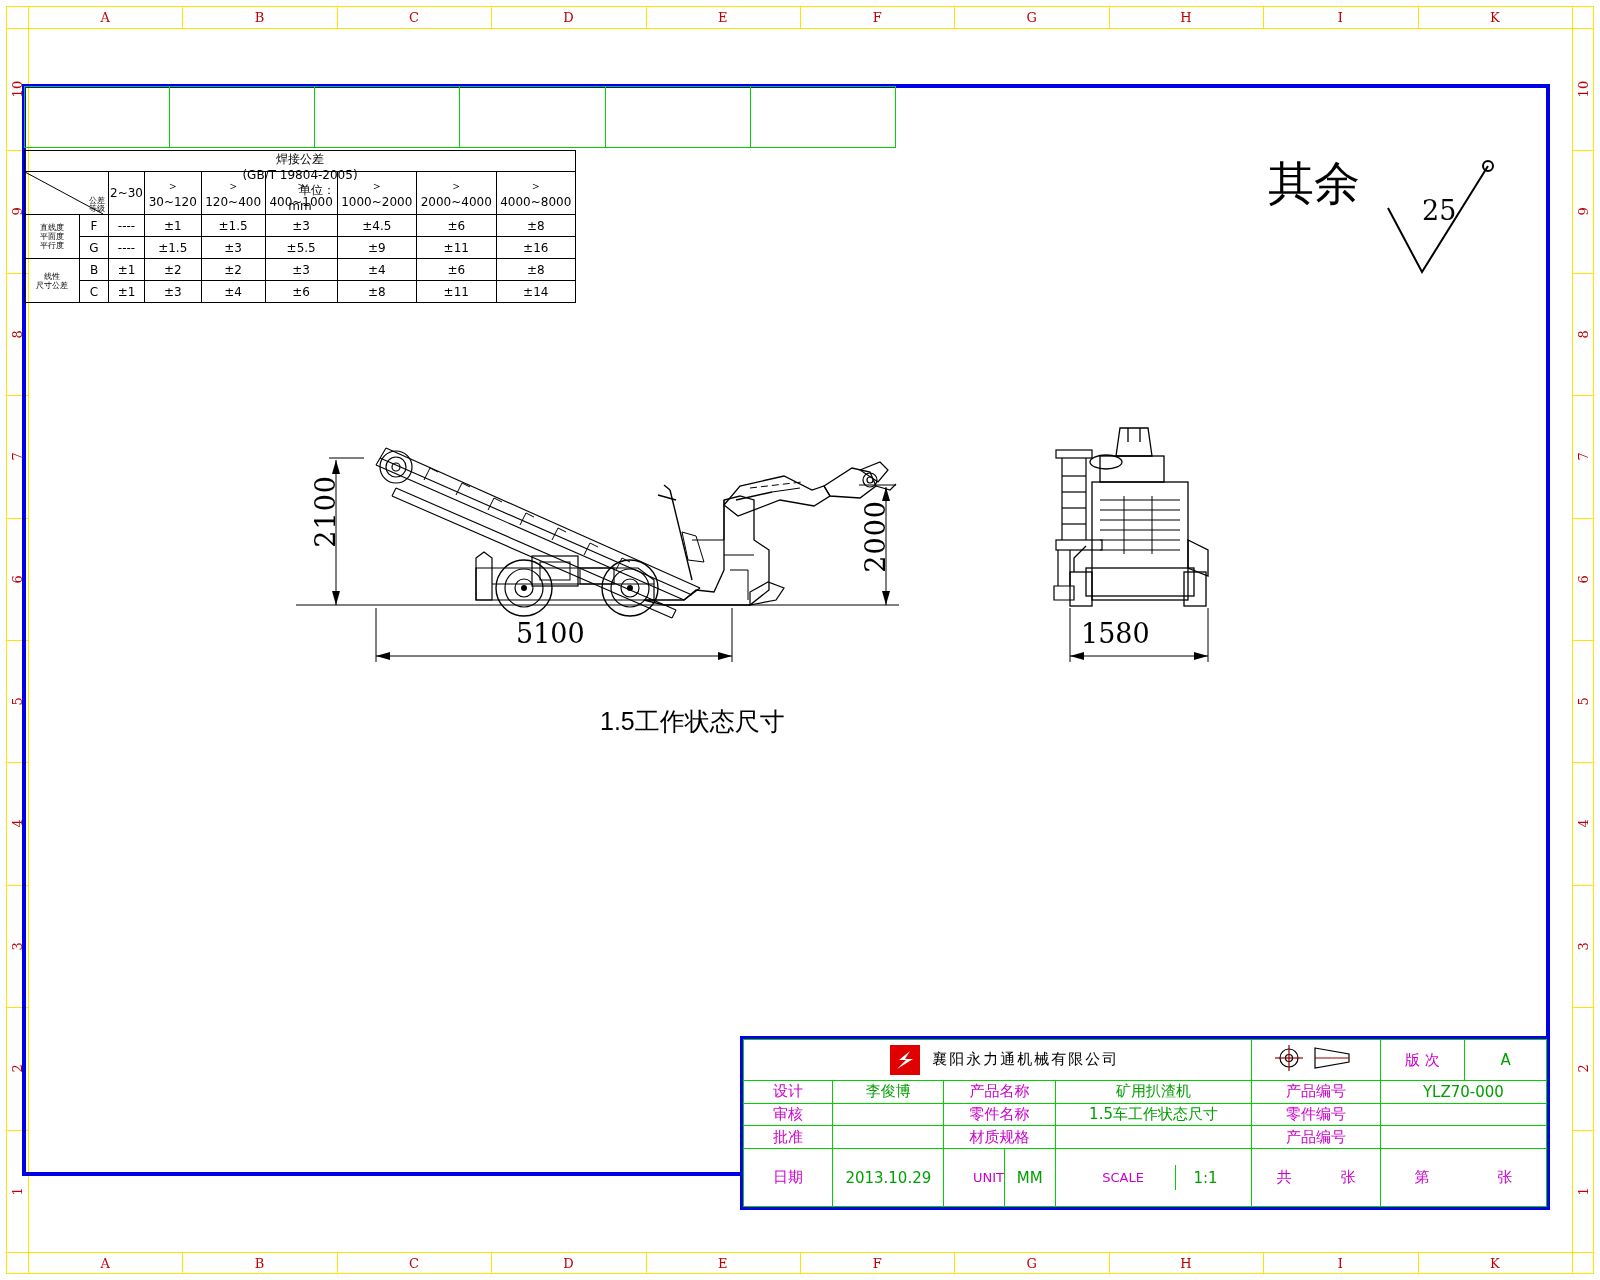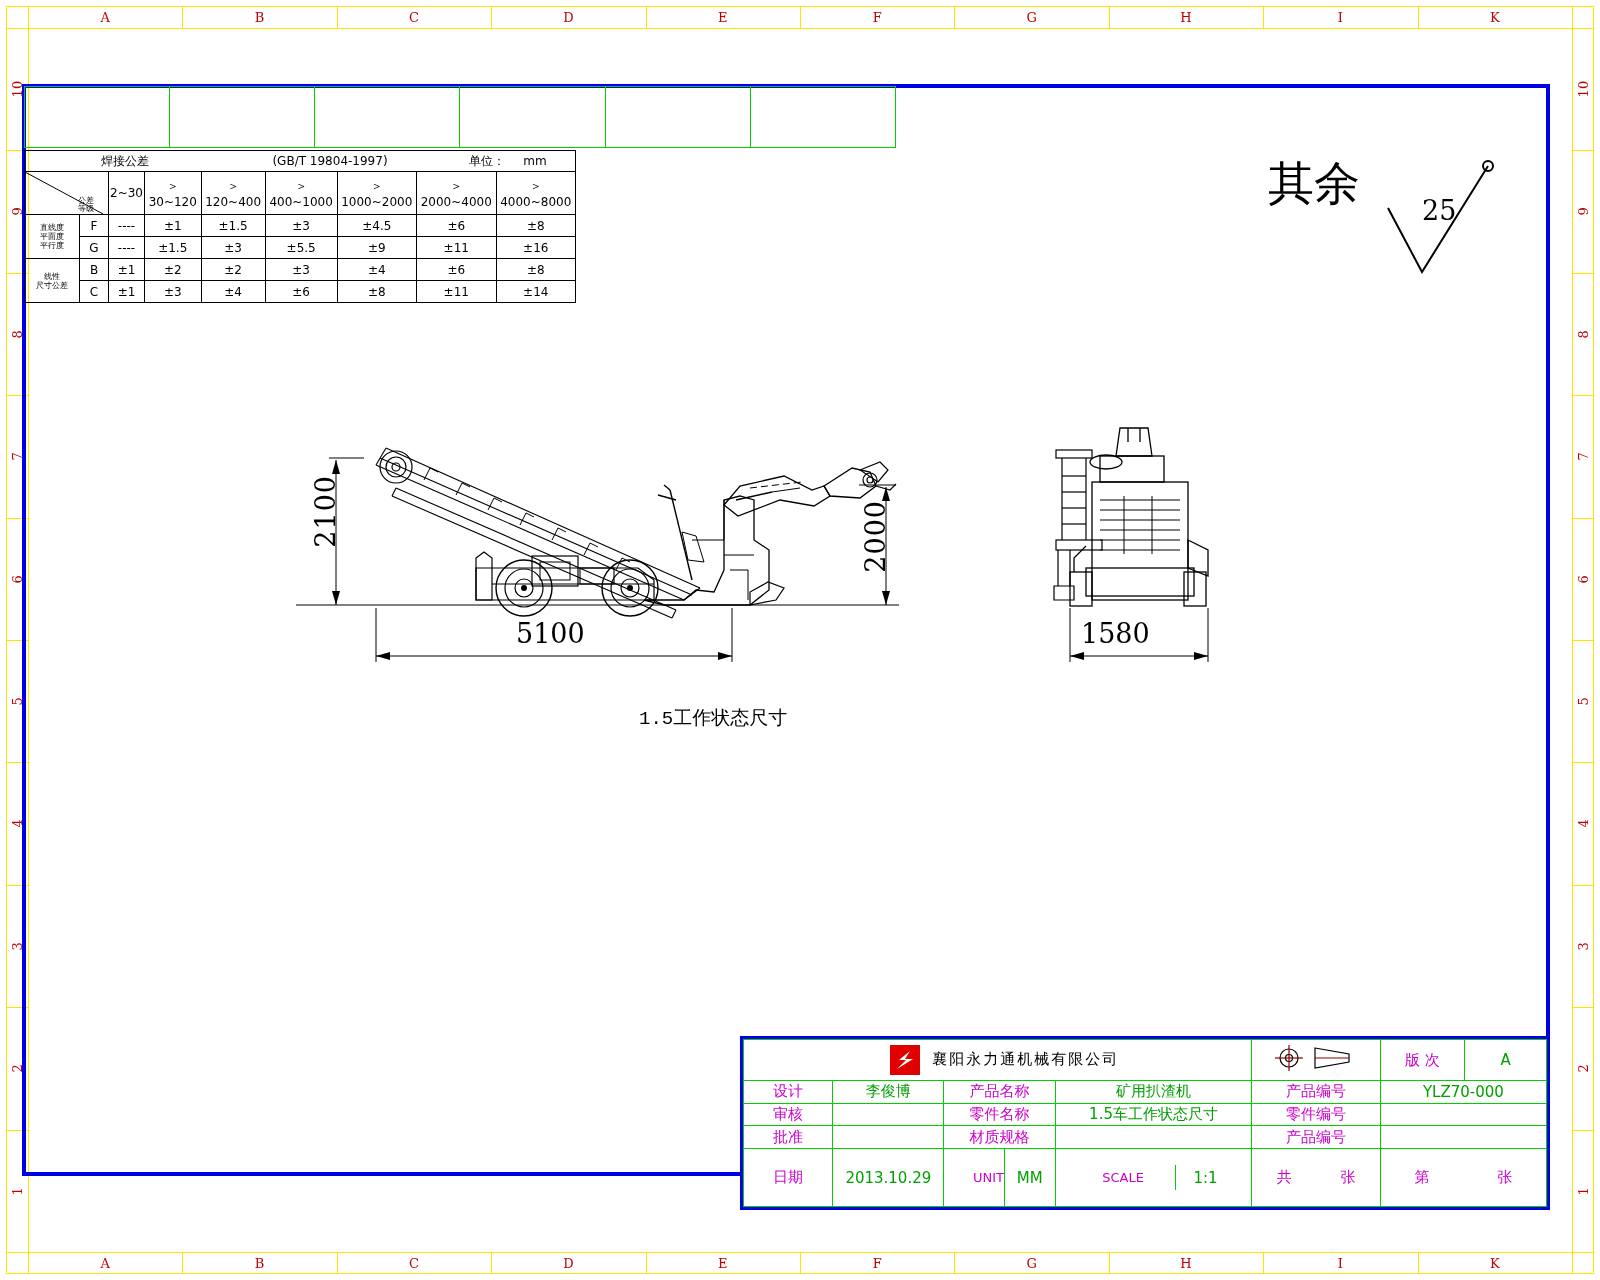--- a/index.html
+++ b/index.html
@@ -17,43 +17,43 @@
   
   #revision-table{position:absolute;left:24px;top:86px;width:872px;height:62px;
       border-collapse:collapse;border:1px solid #00d000;}
   #revision-table td{border:1px solid #00d000;padding:0;text-align:center;vertical-align:middle;
       color:#cc00cc;font-size:16px;font-family:"DejaVu Sans","Liberation Sans",sans-serif;letter-spacing:2px;height:31px;}
   #revision-table tr.blank td{height:31px;}
 
   
   #tol-wrap{position:absolute;left:24px;top:150px;width:552px;}
   #tol-title{display:flex;align-items:center;height:20px;border:1px solid #000;border-bottom:none;
-      font-size:12px;color:#000;font-family:"DejaVu Sans","Liberation Sans",sans-serif;}
+      font-size:12px;color:#000;font-family:"DejaVu Sans","Liberation Sans",sans-serif;flex-direction:column;}
   #tol-title span{display:inline-block;}
   #tol-title .t1{width:200px;text-align:center;}
   #tol-title .t2{width:210px;text-align:center;}
   #tol-title .t3{width:70px;text-align:right;}
   #tol-title .t4{width:60px;text-align:center;}
   #tol-table{border-collapse:collapse;width:552px;}
   #tol-table td,#tol-table th{border:1px solid #000;font-size:12px;color:#000;text-align:center;
       font-family:"DejaVu Sans","Liberation Sans",sans-serif;font-weight:normal;height:21px;padding:0 1px;}
   #tol-table td.rowhdr{width:52px;font-size:8px;line-height:9px;letter-spacing:0;padding:0 1px;}
   #tol-table td.grade{width:26px;}
   .corner-cell{position:relative;width:52px;height:42px;padding:0;}
-  .corner-cell .cc-label{position:absolute;right:14px;bottom:1px;font-size:8px;line-height:8px;color:#000;text-align:right;}
+  .corner-cell .cc-label{position:absolute;right:3px;bottom:1px;font-size:8px;line-height:8px;color:#000;text-align:right;}
   .corner-cell svg{position:absolute;left:0;top:0;}
 
   
   #roughness-note{position:absolute;left:1268px;top:160px;display:flex;align-items:flex-start;}
   #roughness-note .qiyu{font-size:46px;color:#000;font-family:"DejaVu Serif","Liberation Serif",serif;line-height:1;}
 
   
   #drawing-area{position:absolute;left:24px;top:300px;width:1520px;height:560px;}
-  #caption{position:absolute;left:639px;top:705px;font-size:19px;color:#000;
-      font-family:Liberation Mono, monospace;white-space:nowrap;}
+  #caption{position:absolute;left:600px;top:705px;font-size:25px;color:#000;
+      font-family:Liberation Sans, sans-serif;white-space:nowrap;}
   .dimtext{position:absolute;font-size:27px;color:#000;font-family:"DejaVu Serif","Liberation Serif",serif;}
   .dimtext.vert{writing-mode:vertical-rl;transform:rotate(180deg);letter-spacing:1px;}
 
   
   #title-block{position:absolute;left:740px;top:1036px;width:810px;height:174px;
       border:3px solid #0000e6;box-sizing:border-box;background:#fff;}
   #tb-table{border-collapse:collapse;width:100%;height:100%;}
   #tb-table td{border:1px solid #00d000;padding:0;text-align:center;vertical-align:middle;font-size:15px;}
   .tb-label{color:#cc00cc;}
   .tb-value{color:#00a000;font-size:13px;}
@@ -167,21 +167,21 @@
     <td></td>
     <td></td>
     <td></td>
   </tr>
 </tbody>
   </table>
 
 <div id="tol-wrap">
   <div id="tol-title">
     <span class="t1">焊接公差</span>
-    <span class="t2">(GB/T 19804-1997)</span>
+    <span class="t2">(GB/T 19804-2005)</span>
     <span class="t3">单位：</span>
     <span class="t4">mm</span>
   </div>
   <table id="tol-table">
     <tbody id="tol-body">
         <tr>
           <td class="corner-cell" colspan="2" style="height: 42px;">
             <svg width="78" height="42">
               <line x1="0" y1="0" x2="78" y2="42" stroke="#000" stroke-width="1"></line>
             </svg>

